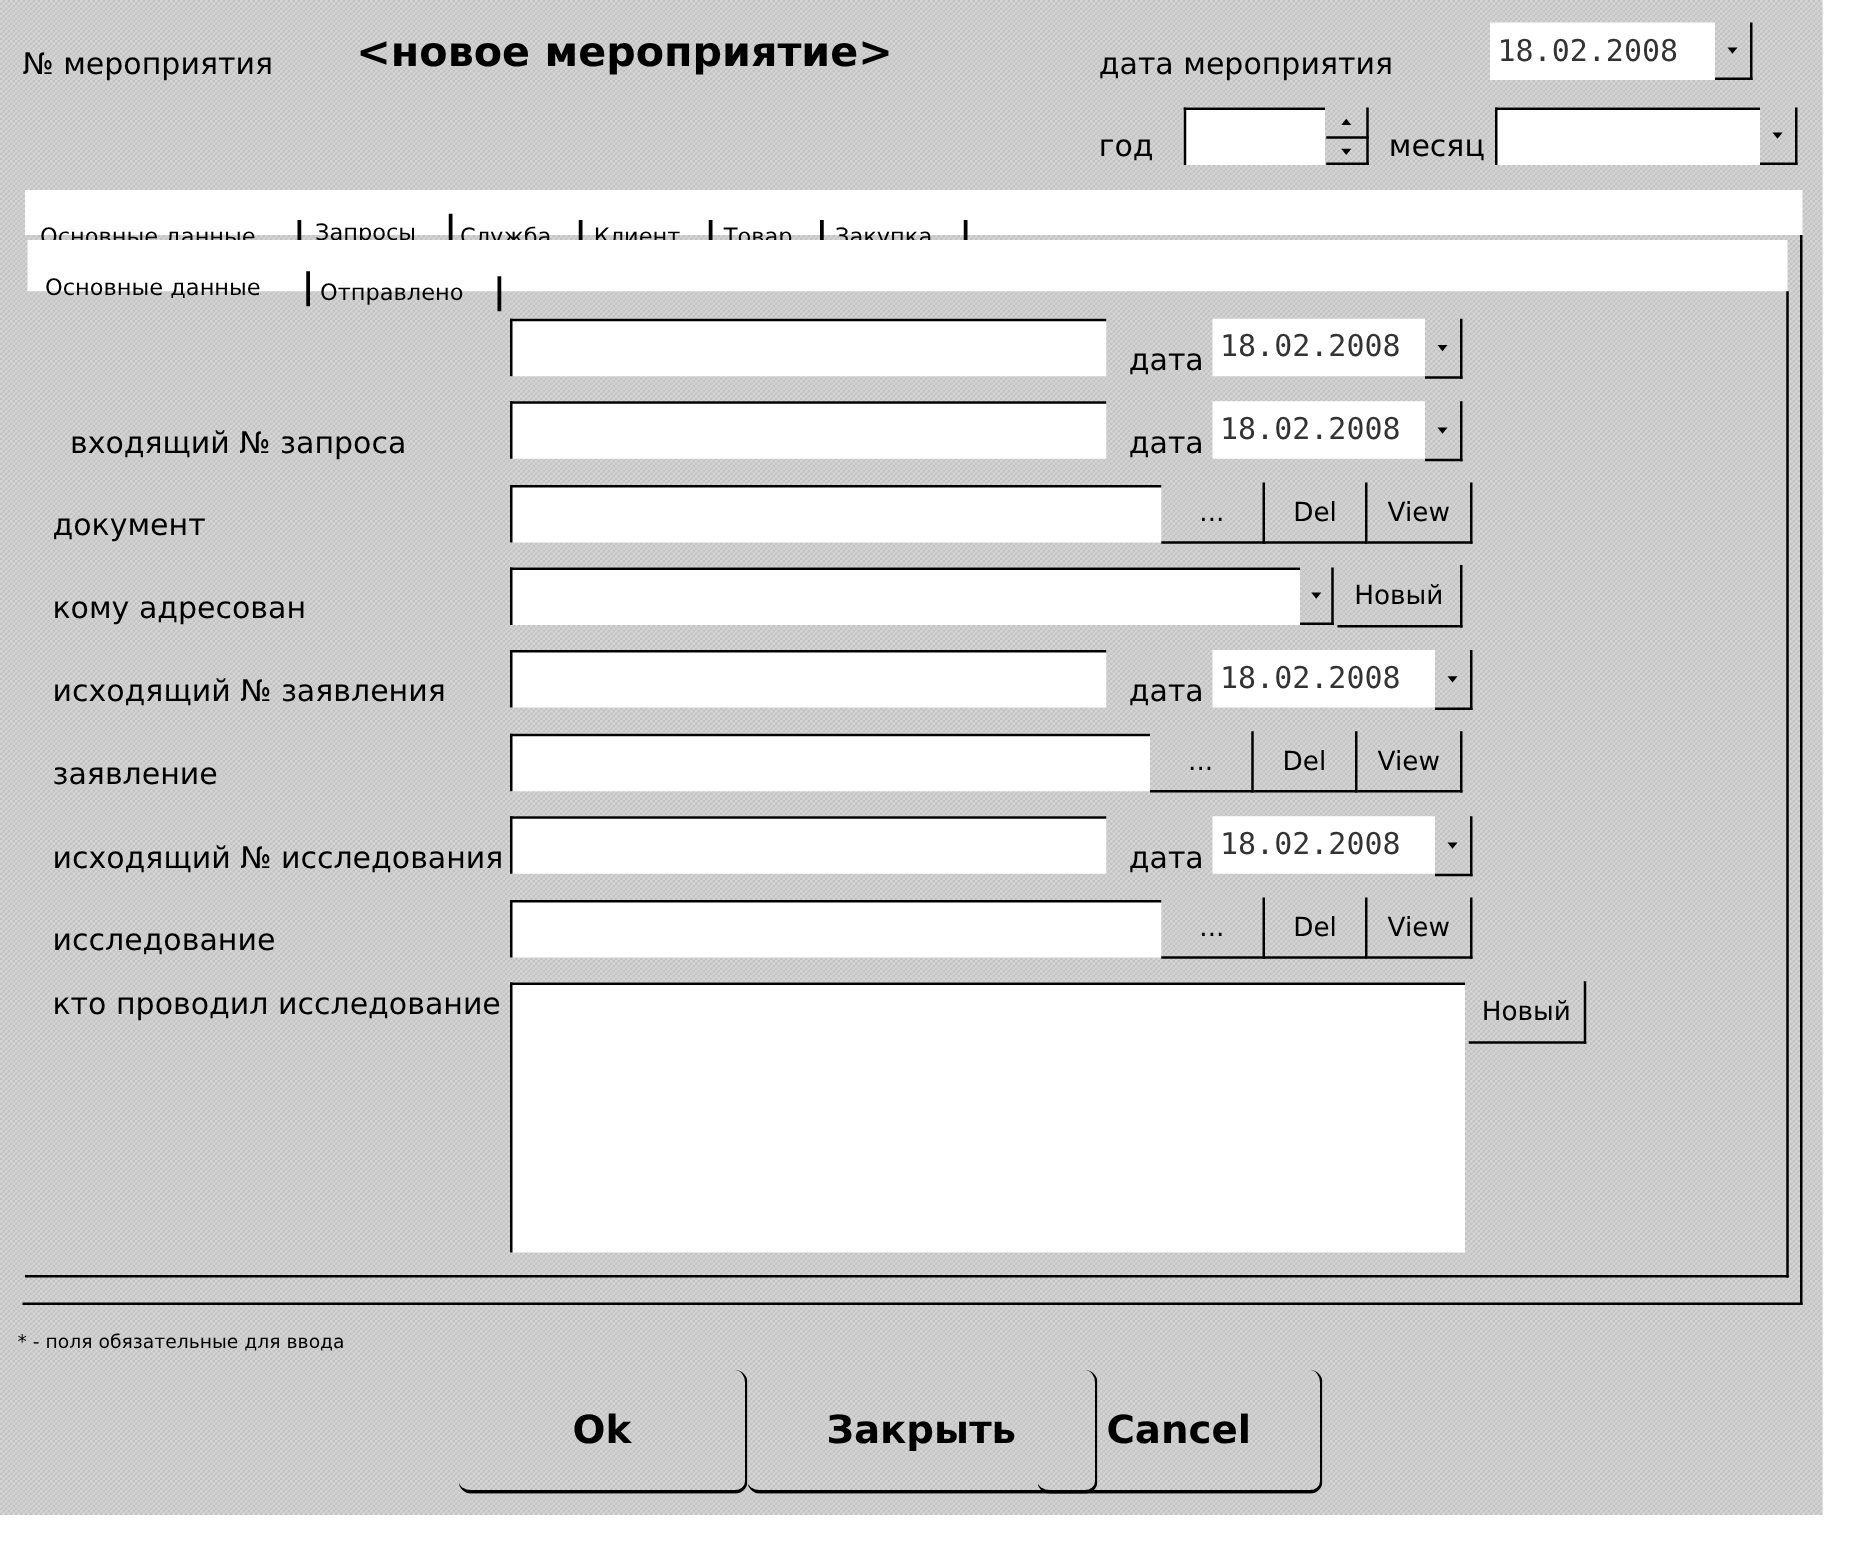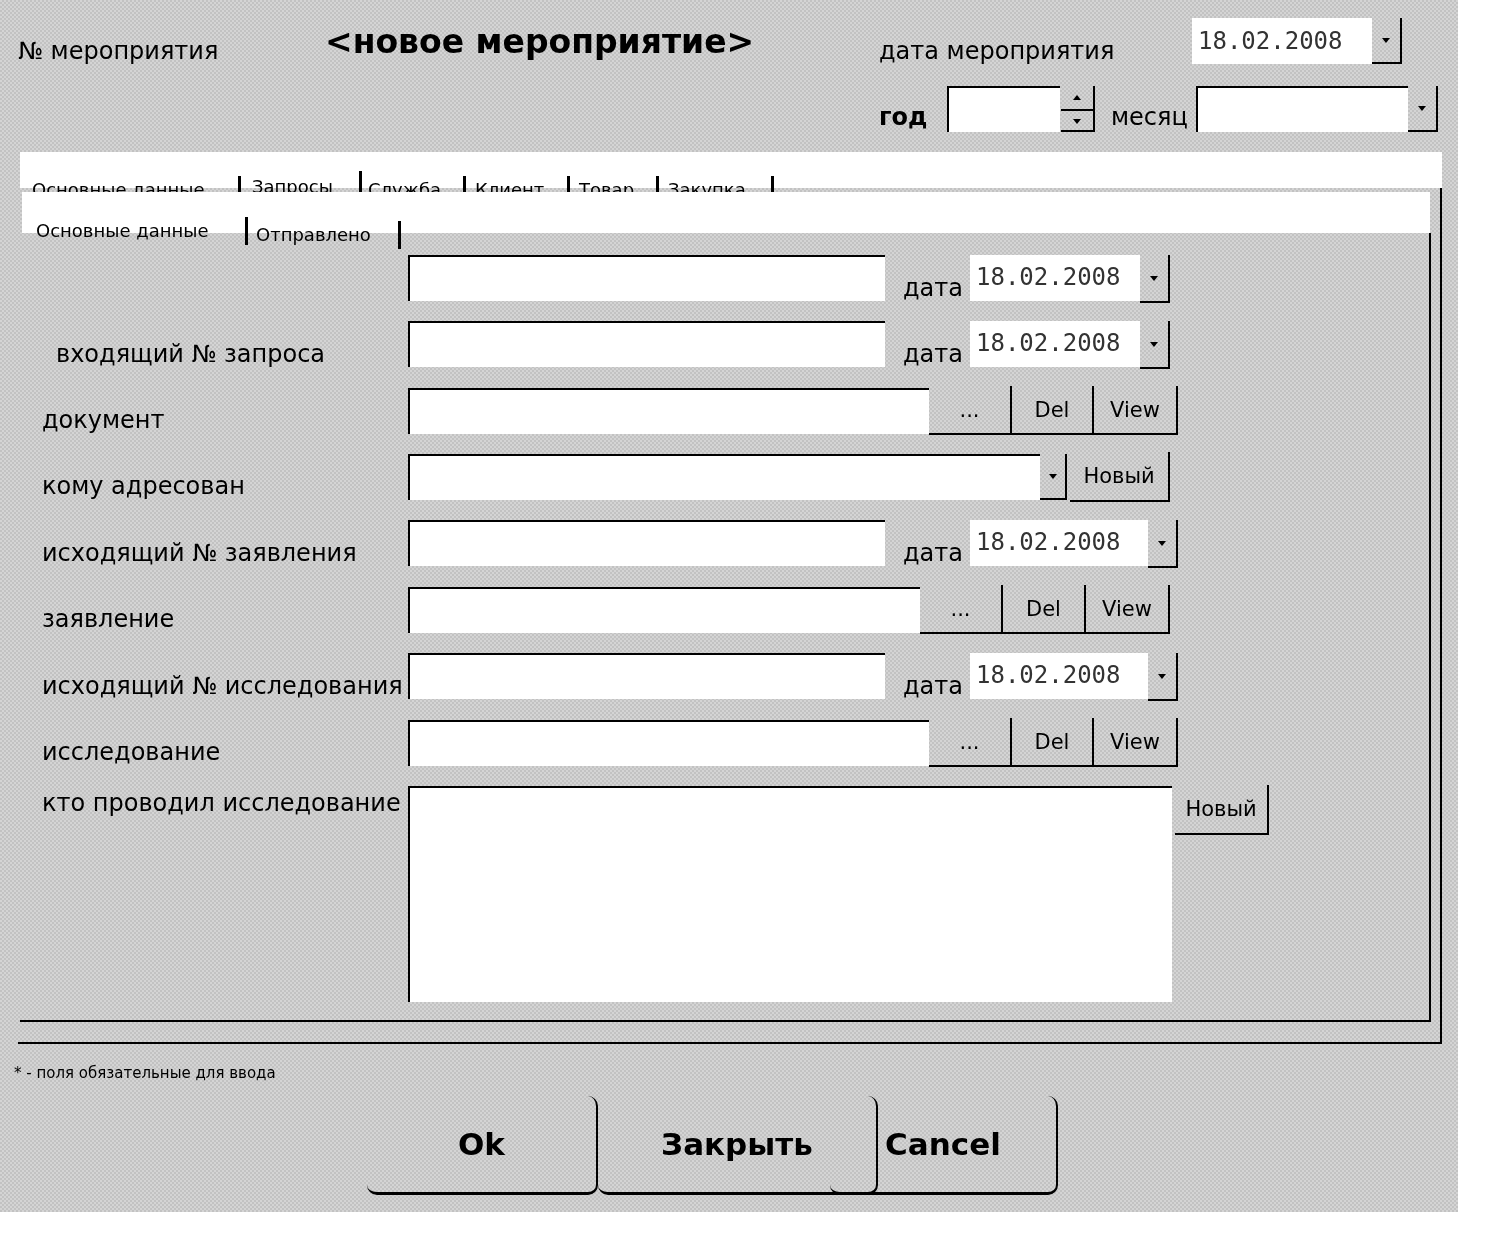--- a/index.html
+++ b/index.html
@@ -38,27 +38,27 @@
   .spin-dn::after { content:""; position:absolute; left:50%; top:50%; margin-left:-4px; margin-top:-2px;
                     border-left:4px solid transparent; border-right:4px solid transparent; border-top:5px solid #000; }
   .footnote { position:absolute; font-size:15px; white-space:nowrap; }
 </style>
 </head>
 <body>
 
 <div id="form" class="dither">
 
   <div class="lbl" style="left:18px;top:36px;">№ мероприятия</div>
-  <div class="title" style="left:285px;top:22px;padding-left:40px;">&lt;новое мероприятие&gt;</div>
+  <div class="title" style="left:285px;top:22px;">&lt;новое мероприятие&gt;</div>
 
   <div class="lbl" style="left:879px;top:36px;">дата мероприятия</div>
   <div class="datebox" style="left:1192px;top:18px;width:180px;height:46px;line-height:46px;">18.02.2008</div>
   <div class="ddbtn" style="left:1372px;top:18px;width:30px;height:46px;"><span></span></div>
 
-  <div class="lbl" style="left:879px;top:102px;font-weight:bold;">год</div>
+  <div class="lbl" style="left:879px;top:102px;">год</div>
   <div class="input" style="left:947px;top:86px;width:113px;height:46px;"></div>
   <div class="spin-up" style="left:1061px;top:86px;width:34px;height:23px;"></div>
   <div class="spin-dn" style="left:1061px;top:109px;width:34px;height:23px;"></div>
 
   <div class="lbl" style="left:1111px;top:102px;">месяц</div>
   <div class="input" style="left:1196px;top:86px;width:212px;height:46px;"></div>
   <div class="ddbtn" style="left:1408px;top:86px;width:30px;height:46px;"><span></span></div>
 
   <div class="tabstrip" style="left:20px;top:152px;width:1422px;height:36px;"></div>
   <div class="abs" style="left:18px;top:188px;width:1424px;height:856px;border-right:2px solid #000;border-bottom:2px solid #000;box-sizing:border-box;"></div>

